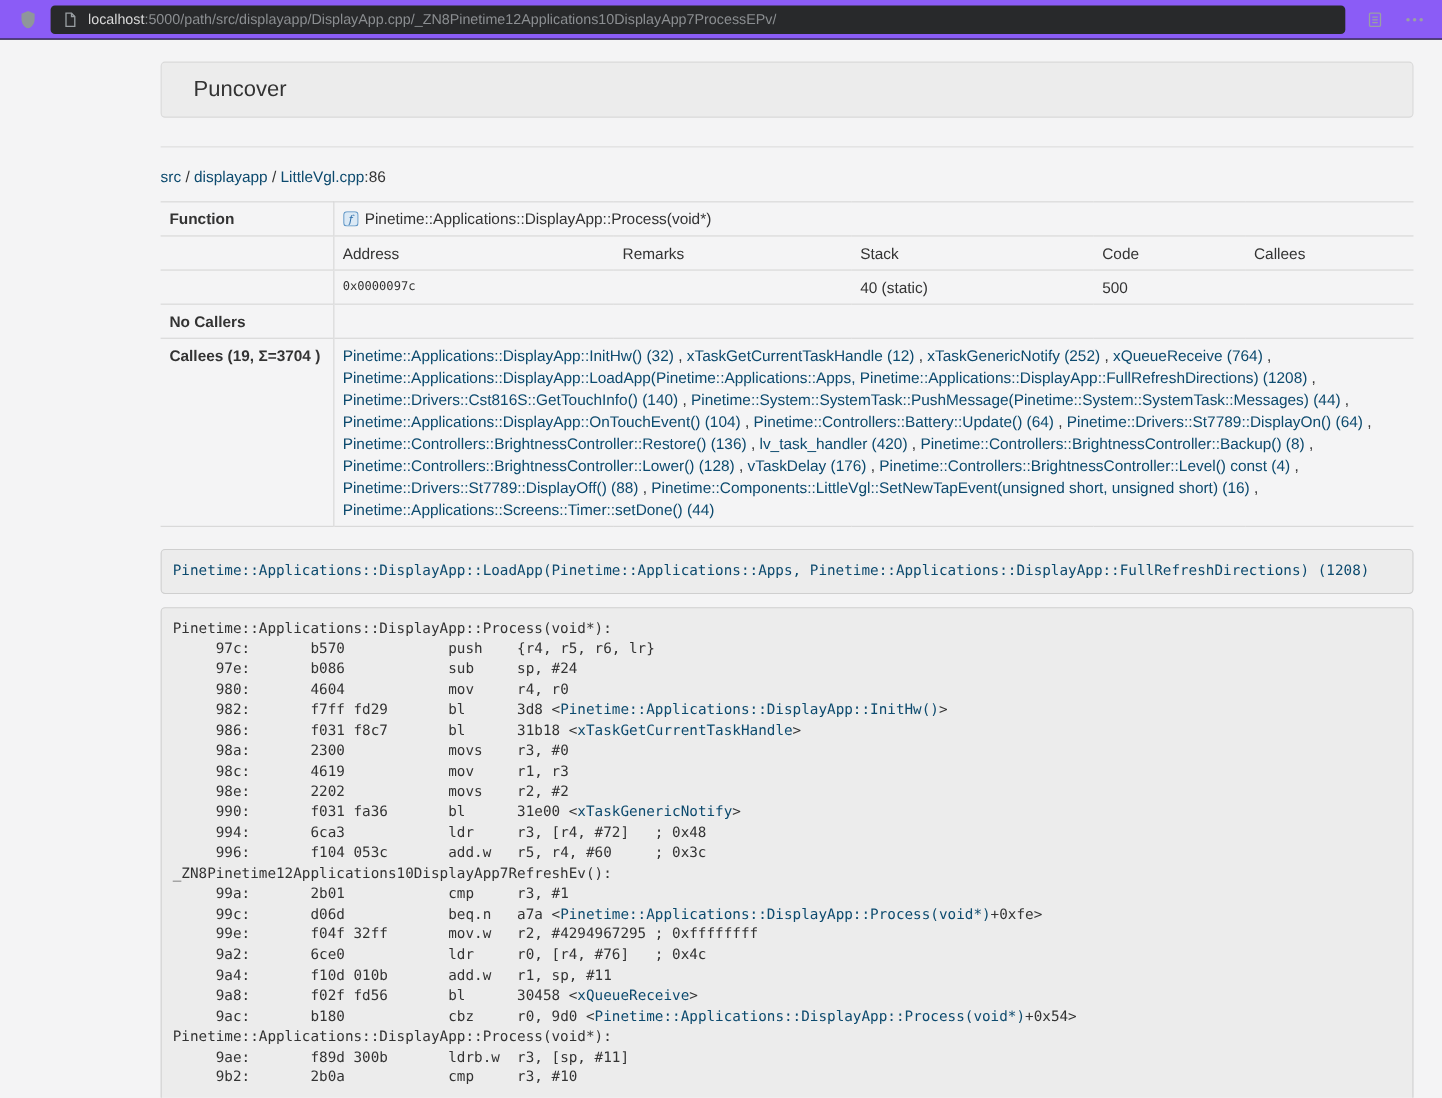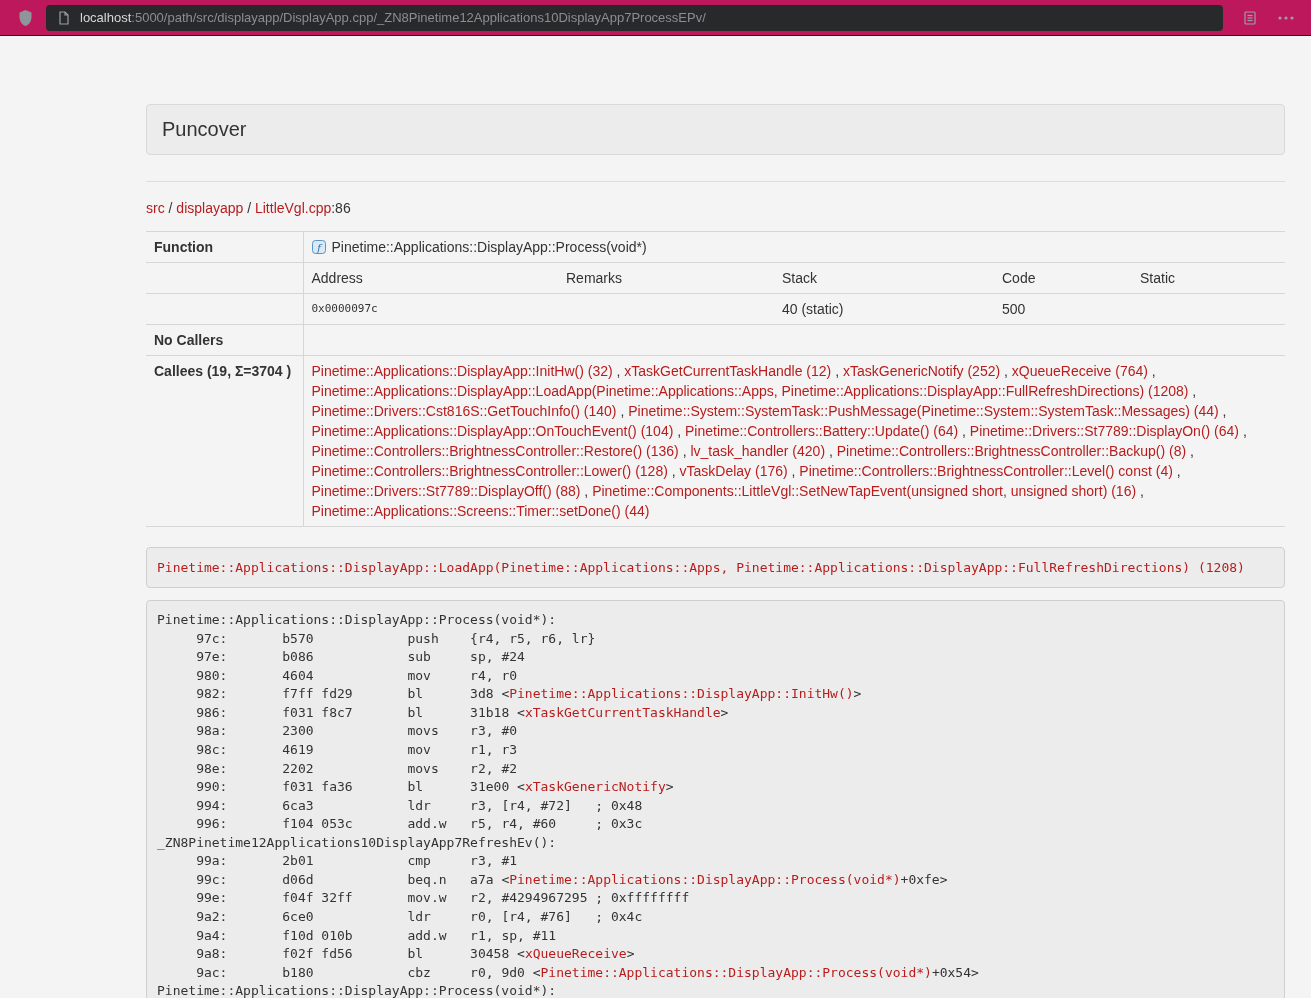--- a/index.html
+++ b/index.html
@@ -3,41 +3,41 @@
 <meta charset="utf-8">
 <style>
   * { margin:0; padding:0; box-sizing:border-box; }
   html, body { width:1311px; height:998px; overflow:hidden; }
   body {
     background:#f4f4f5;
     font-family:"Liberation Sans", sans-serif;
     color:#333;
     font-size:14px;
   }
-  a { color:#b91c1c; text-decoration:none; cursor:pointer;text-align:right; }
+  a { color:#0c4a6e; text-decoration:none; cursor:pointer;text-align:right; }
 
   
   .browser-bar {
-    height:36px; background:#be185d; border-bottom:1px solid #141517;
+    height:36px; background:#8b5cf6; border-bottom:1px solid #141517;
     display:flex; align-items:center; padding:0 12px;
   }
   .tb-btn { width:26px; height:26px; flex:none; display:flex; align-items:center; justify-content:center; }
   .url-box {
     flex:1; height:26px; margin:0 14px 0 8px; background:#28292b; border-radius:4px;
     display:flex; align-items:center; gap:8px; padding:0 10px; overflow:hidden;
   }
   .url-text { white-space:nowrap; overflow:hidden; font-size:13px; }
   .url-host { color:#d8d8d8; }
   .url-rest { color:#8b8e91; }
 
   
   .content { margin-left:146px; width:1139px; }
   .panel {
-    margin-top:68px; background:#ececec; border:1px solid #d9d9d9; border-radius:4px;
-    padding:13px 15px;
+    margin-top:20px; background:#ececec; border:1px solid #d9d9d9; border-radius:4px;
+    padding:13px 29px;
   }
   .panel-title { font-size:20px; font-weight:500; color:#333; }
   hr.divider { border:none; border-top:1px solid #ddd; margin:26px 0 16px 0; }
 
   .breadcrumb { font-size:14px; line-height:20px; }
   .bc-sep { color:#333; }
   .bc-line { color:#333;margin-top:42px; }
 
   
   table.symbol-table {
@@ -132,21 +132,21 @@
                 <text x="7" y="11" font-size="10" font-style="italic" text-anchor="middle" fill="#2d6da8" font-family="DejaVu Serif, serif">f</text>
               </svg></span><span>Pinetime::Applications::DisplayApp::Process(void*)</span>
         </td>
       </tr>
       <tr>
         <th class="rowhead"></th>
         <th class="colhead">Address</th>
         <th class="colhead">Remarks</th>
         <th class="colhead">Stack</th>
         <th class="colhead">Code</th>
-        <th class="colhead">Static</th>
+        <th class="colhead">Callees</th>
       </tr>
       <tr>
         <th class="rowhead"></th>
         <td class="mono-val">0x0000097c</td>
         <td></td>
         <td>40 (static)</td>
         <td>500</td>
         <td></td>
       </tr>
       <tr>

